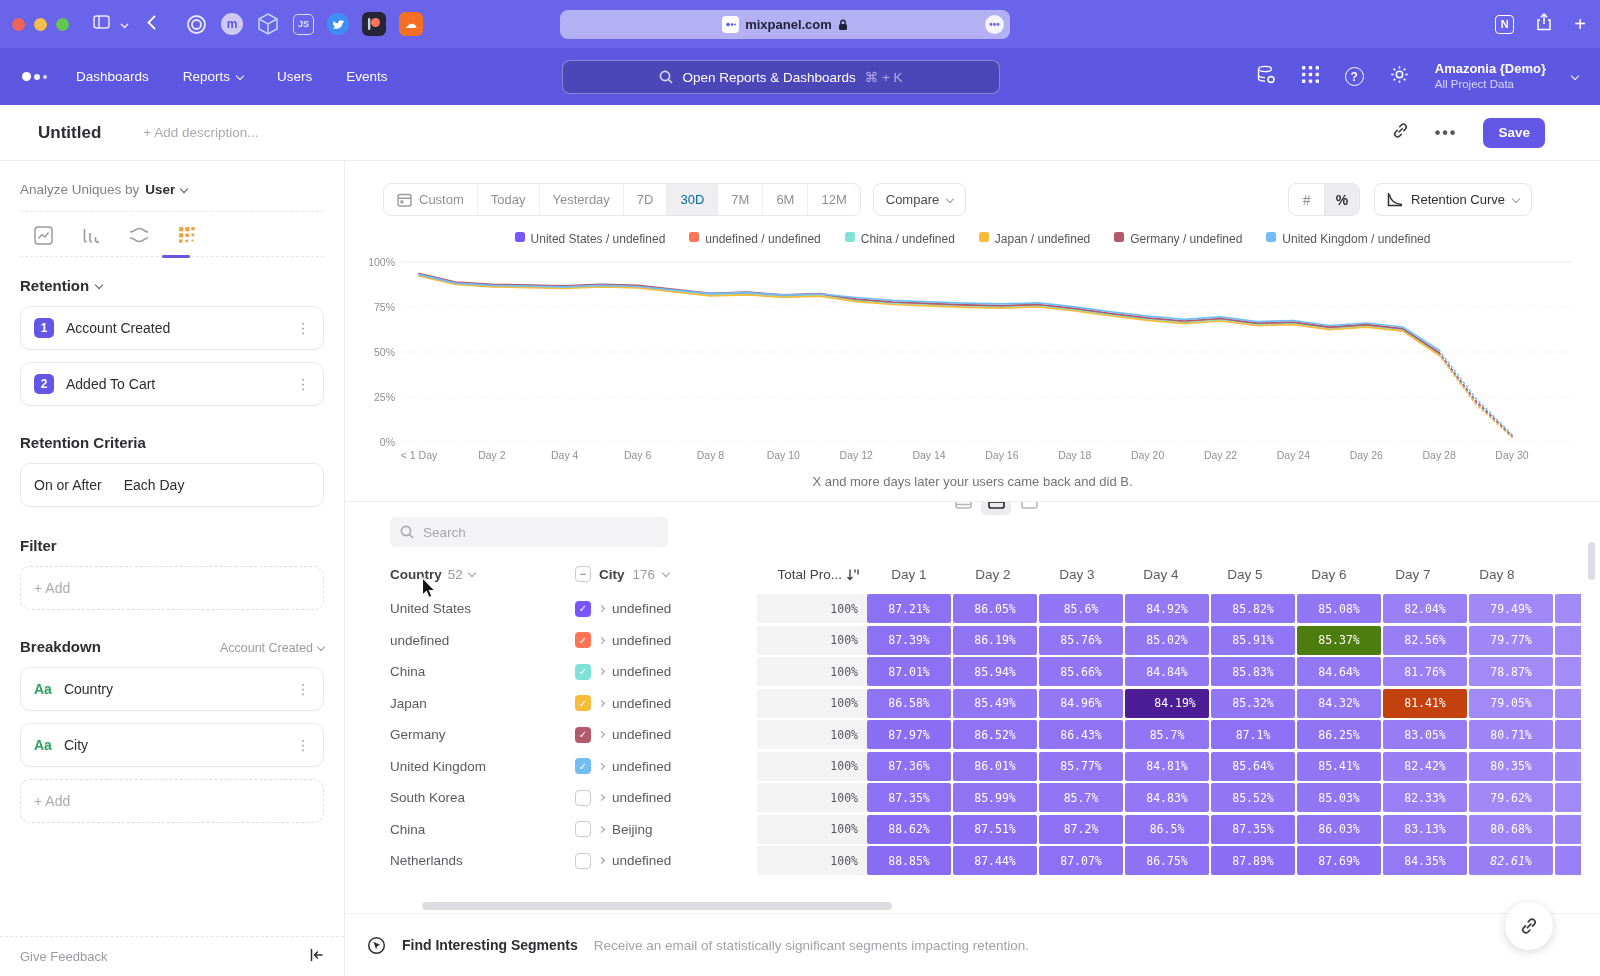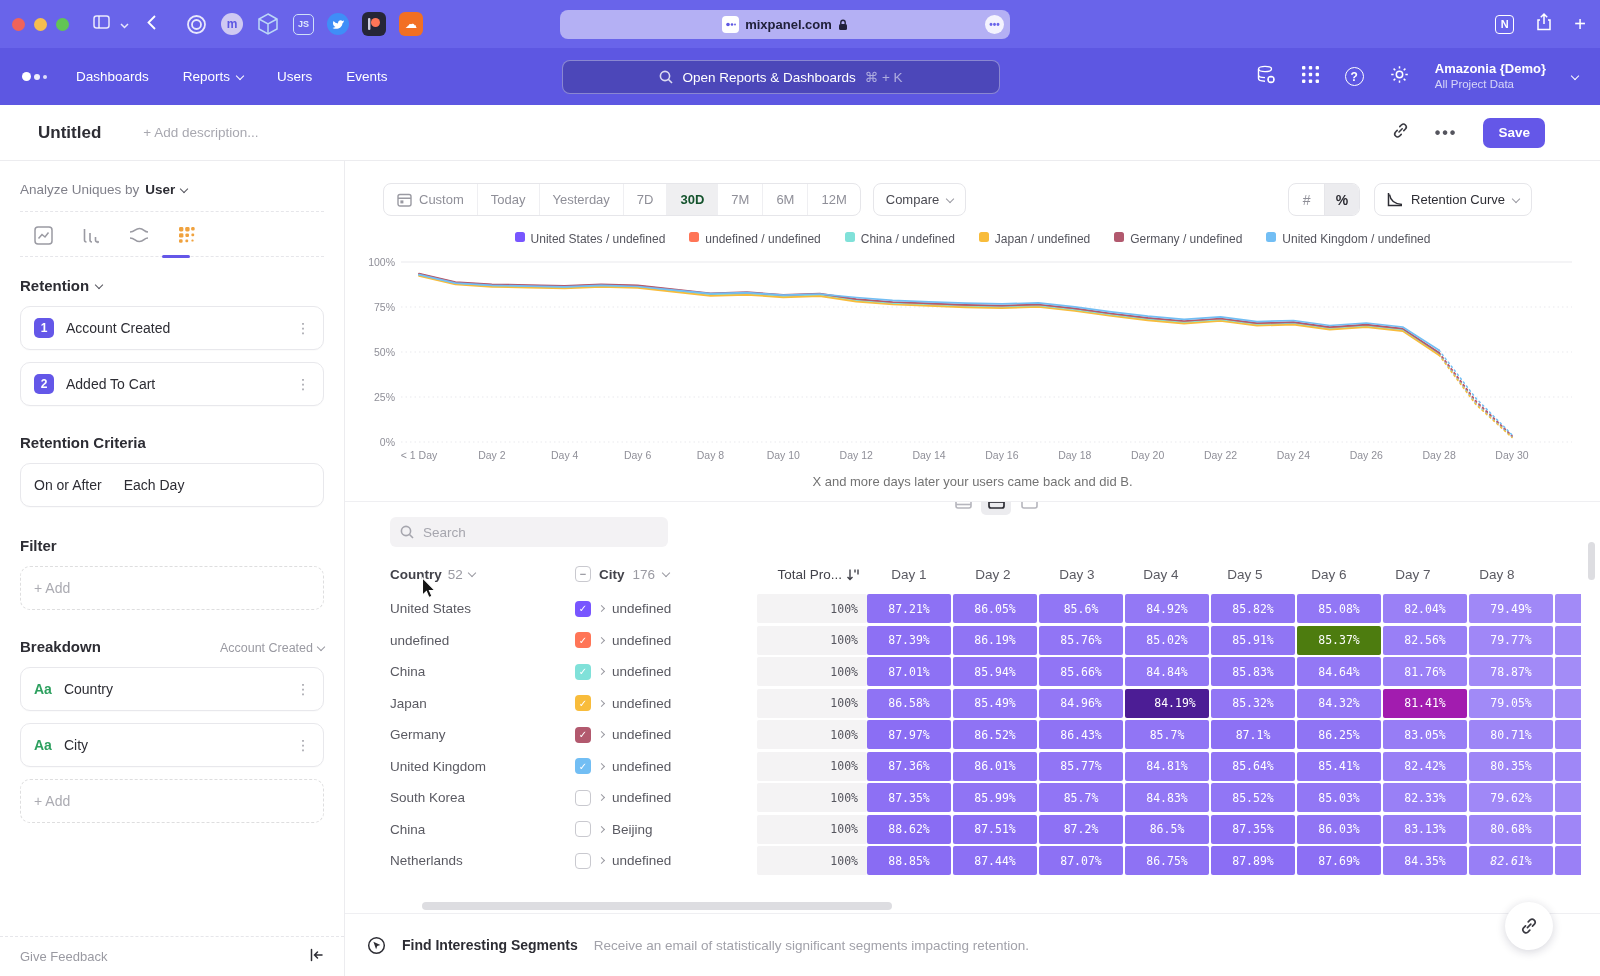--- a/index.html
+++ b/index.html
@@ -68,21 +68,21 @@
   .breakdown-h{display:flex;align-items:baseline;justify-content:space-between;margin-top:28px}
   .breakdown-h .scope{font-size:12.5px;color:#9a9aa2;display:flex;align-items:center;gap:5px}
   .side-bottom{position:absolute;left:0;bottom:0;width:344px;height:40px;border-top:1px dashed #e6e6ea;
     display:flex;align-items:center;justify-content:space-between;padding:0 20px;font-size:13px;color:#9a9aa2}
 
   
   .controls{display:flex;align-items:center;margin:22px 68px 0 38px}
   .seg{display:flex;align-items:stretch;height:33px;border:1px solid #e6e6ea;border-radius:8px;background:#fff;overflow:hidden}
   .seg-item{display:flex;align-items:center;padding:0 13px;font-size:13px;color:#8f8f98;cursor:pointer;gap:7px}
   .seg-item + .seg-item{border-left:1px solid #efeff2}
-  .seg-item.active{background:#efeff1;color:#14532d;font-weight:700}
+  .seg-item.active{background:#efeff1;color:#0369a1;font-weight:400}
   .btn{display:flex;align-items:center;height:33px;border:1px solid #e6e6ea;border-radius:8px;
     background:#fff;padding:0 12px;font-size:13px;color:#2d2d34;gap:8px;cursor:pointer}
   .compare{margin-left:12px;color:#4a4a52}
   .right-controls{margin-left:auto;display:flex;align-items:center;gap:14px}
   .unit{display:flex;height:33px;border:1px solid #e6e6ea;border-radius:8px;overflow:hidden}
   .unit div{width:35px;display:flex;align-items:center;justify-content:center;font-size:14px;color:#8f8f98;cursor:pointer}
   .unit .active{background:#ececef;color:#2d2d34;font-weight:600}
 
   
   .legend{display:flex;justify-content:center;gap:24px;margin-top:16px;font-size:12px;color:#55555e}
@@ -637,21 +637,21 @@
             </div>
             <div class="c-total" style="padding-right: 0px;">
               <div class="total-bar mono">100%</div>
             </div>
             <div class="cell-day mono" style="background: rgb(143, 115, 244);">86.58%</div>
             <div class="cell-day mono" style="background: rgb(145, 118, 245);">85.49%</div>
             <div class="cell-day mono" style="background: rgb(147, 119, 245);">84.96%</div>
             <div class="cell-day mono" style="background: #4c1d95; padding-left: 16px;">84.19%</div>
             <div class="cell-day mono" style="background: rgb(146, 118, 245);">85.32%</div>
             <div class="cell-day mono" style="background: rgb(148, 121, 245);">84.32%</div>
-            <div class="cell-day mono" style="background: #a21caf;">81.41%</div>
+            <div class="cell-day mono" style="background: #c2410c;">81.41%</div>
             <div class="cell-day mono" style="background: rgb(161, 138, 247);">79.05%</div>
             <div class="sliver" style="background: rgb(163, 139, 247);"></div>
           </div>
           <div class="trow">
             <div class="c-name">Germany</div>
             <div class="c-city">
               <span class="cb" style="background: rgb(178, 89, 110);">
                 <span>✓</span>
               </span>
               <span class="chevr"></span>

